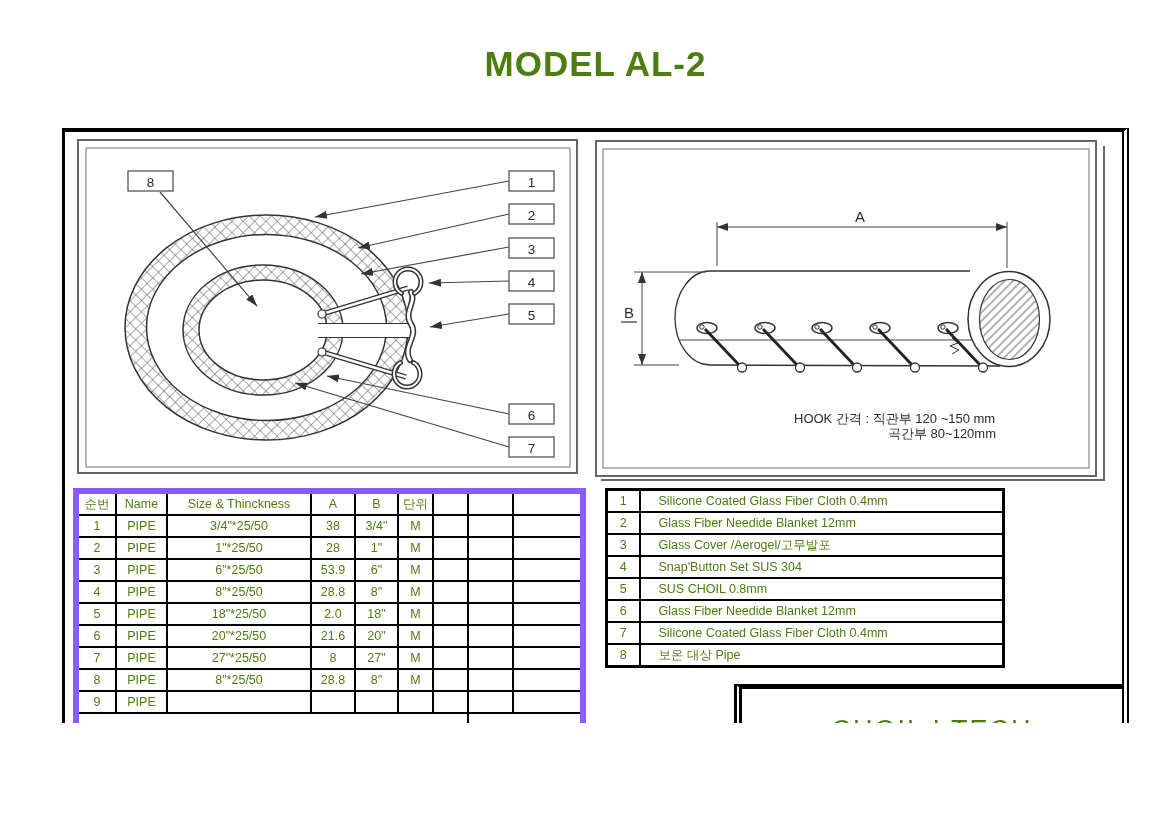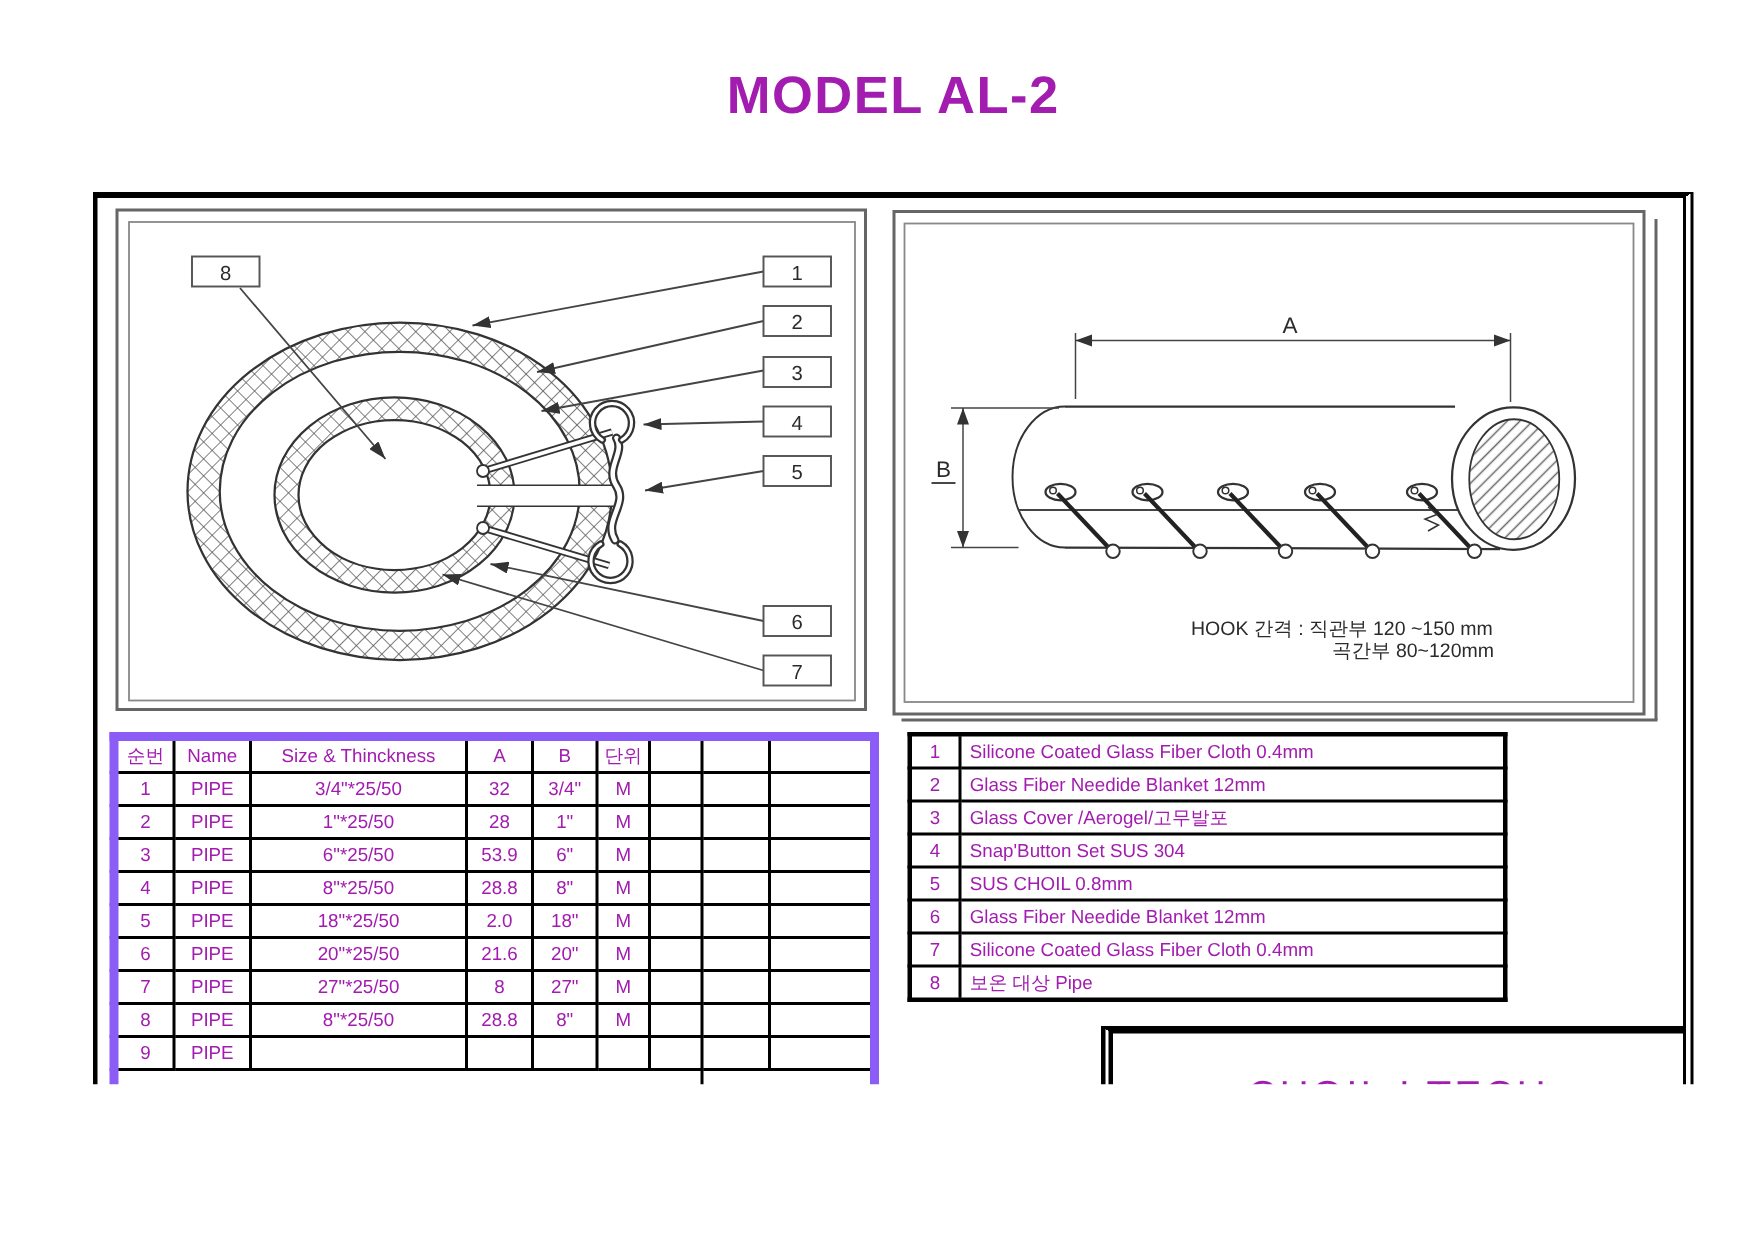--- a/index.html
+++ b/index.html
@@ -1,36 +1,36 @@
 <!DOCTYPE html>
 <html><head>
 <meta charset="utf-8">
 <style>
   html,body{margin:0;padding:0;background:#fff;}
   .page{position:relative;width:1169px;height:723px;background:#fff;overflow:hidden;
-        font-family:"Liberation Sans",sans-serif;color:#a21caf;}
+        font-family:"Liberation Sans",sans-serif;color:#4d7c0f;}
   .title{position:absolute;left:62px;top:44px;width:1067px;text-align:center;
          font-size:35px;font-weight:700;letter-spacing:1px;}
   .subtitle{position:absolute;left:62px;top:99px;width:1067px;text-align:center;
             font-size:18px;font-weight:700;}
   .frame{position:absolute;left:62px;top:128px;width:1067px;height:653px;box-sizing:border-box;
          border-top:4px solid #000;border-left:3px solid #000;
          border-right:7px double #000;border-bottom:8px double #000;}
   svg.drawings{position:absolute;left:0;top:0;}
   svg text{font-family:"Liberation Sans",sans-serif;fill:#2b2b2b;}
 
   table.spec{position:absolute;left:73px;top:488px;border-collapse:collapse;table-layout:fixed;
              background:#fff;border:6px solid #8b5cf6;}
   table.spec th,table.spec td{border:2px solid #000;height:20px;padding:0 2px;
              font-size:12.5px;font-weight:400;text-align:center;white-space:nowrap;overflow:hidden;}
   table.legend{position:absolute;left:605px;top:488px;border-collapse:collapse;table-layout:fixed;
              background:#fff;border:3px solid #000;}
   table.legend td{border:2px solid #000;height:20px;padding:0;font-size:12.5px;
              text-align:center;white-space:nowrap;overflow:hidden;}
-  table.legend td.desc{text-align:left;padding-left:6px;}
+  table.legend td.desc{text-align:left;padding-left:18px;}
 
   .choil{position:absolute;left:734px;top:684px;width:388px;height:89px;box-sizing:border-box;
          border-top:5px solid #000;border-left:8px double #000;border-bottom:2px solid #000;
          display:flex;align-items:center;justify-content:center;background:#fff;}
   .choil span{font-size:27px;letter-spacing:2px;}
 </style>
 </head>
 <body>
 
 <div class="page">
@@ -213,21 +213,21 @@
       <th>B</th>
       <th>단위</th>
       <th></th>
       <th></th>
       <th></th>
     </tr>
     <tr>
       <td>1</td>
           <td>PIPE</td>
           <td>3/4"*25/50</td>
-          <td>32</td>
+          <td>38</td>
           <td>3/4"</td>
           <td>M</td>
           <td></td>
           <td></td>
           <td></td>
     </tr>
     <tr>
       <td>2</td>
           <td>PIPE</td>
           <td>1"*25/50</td>

